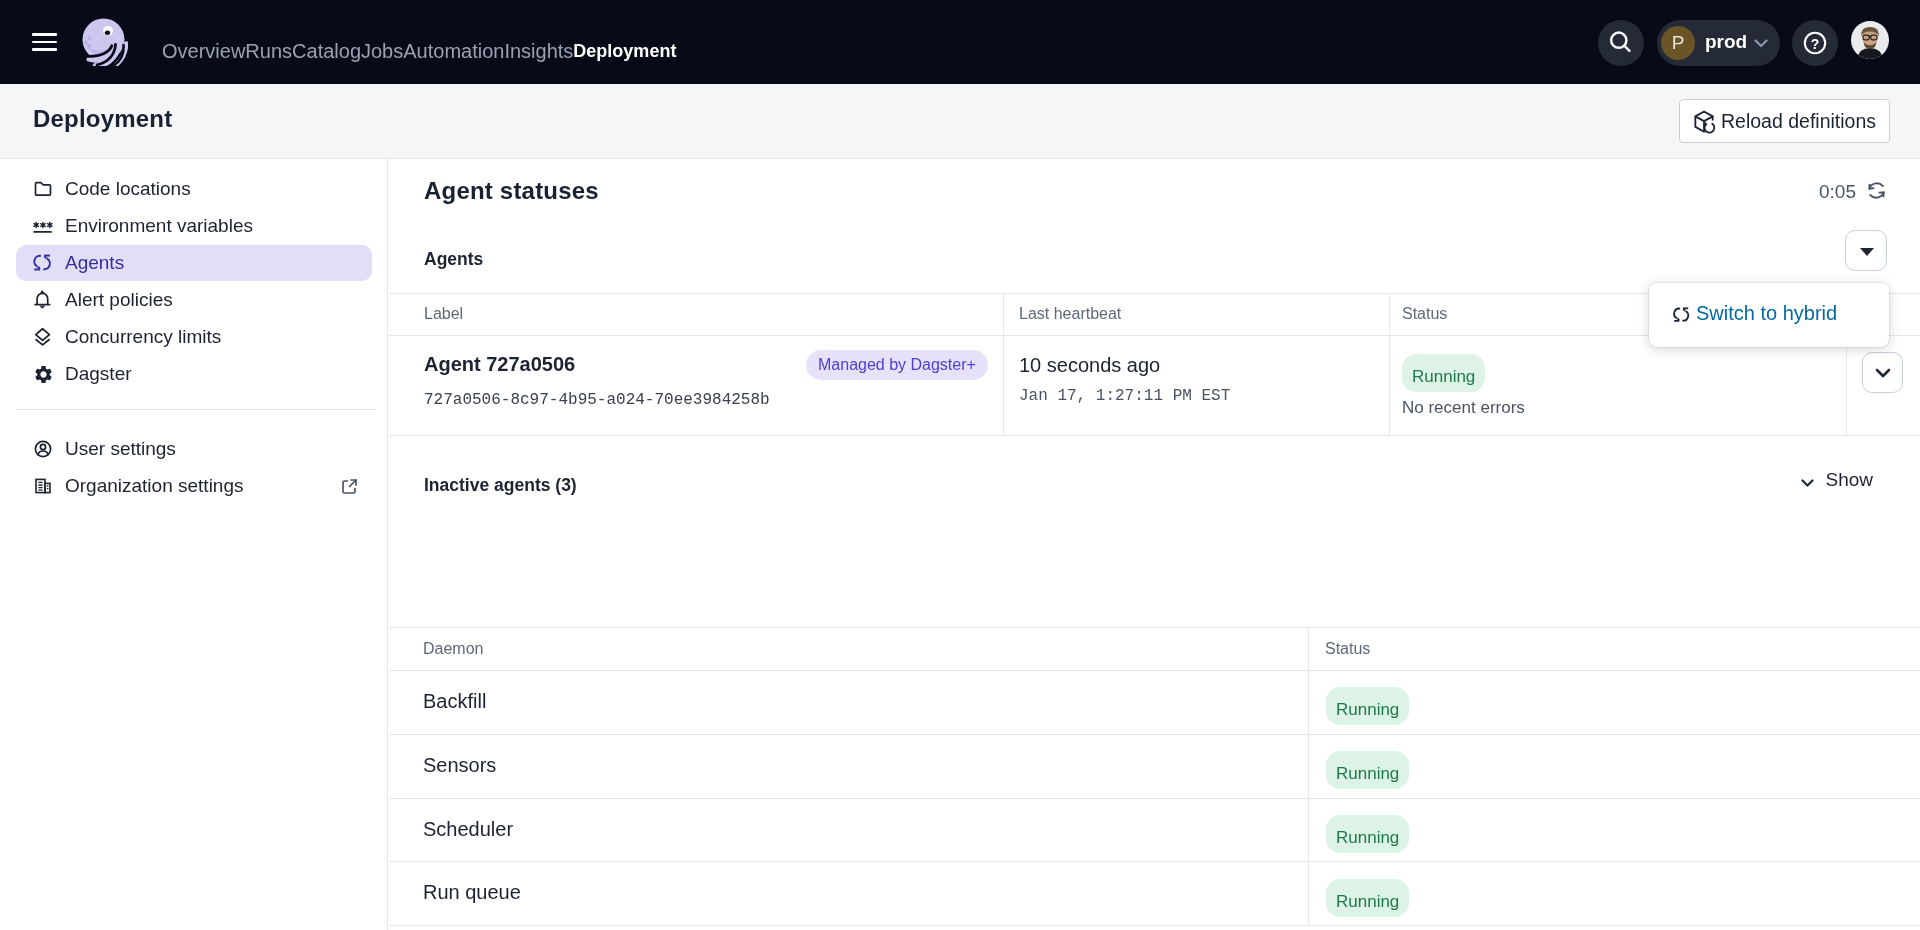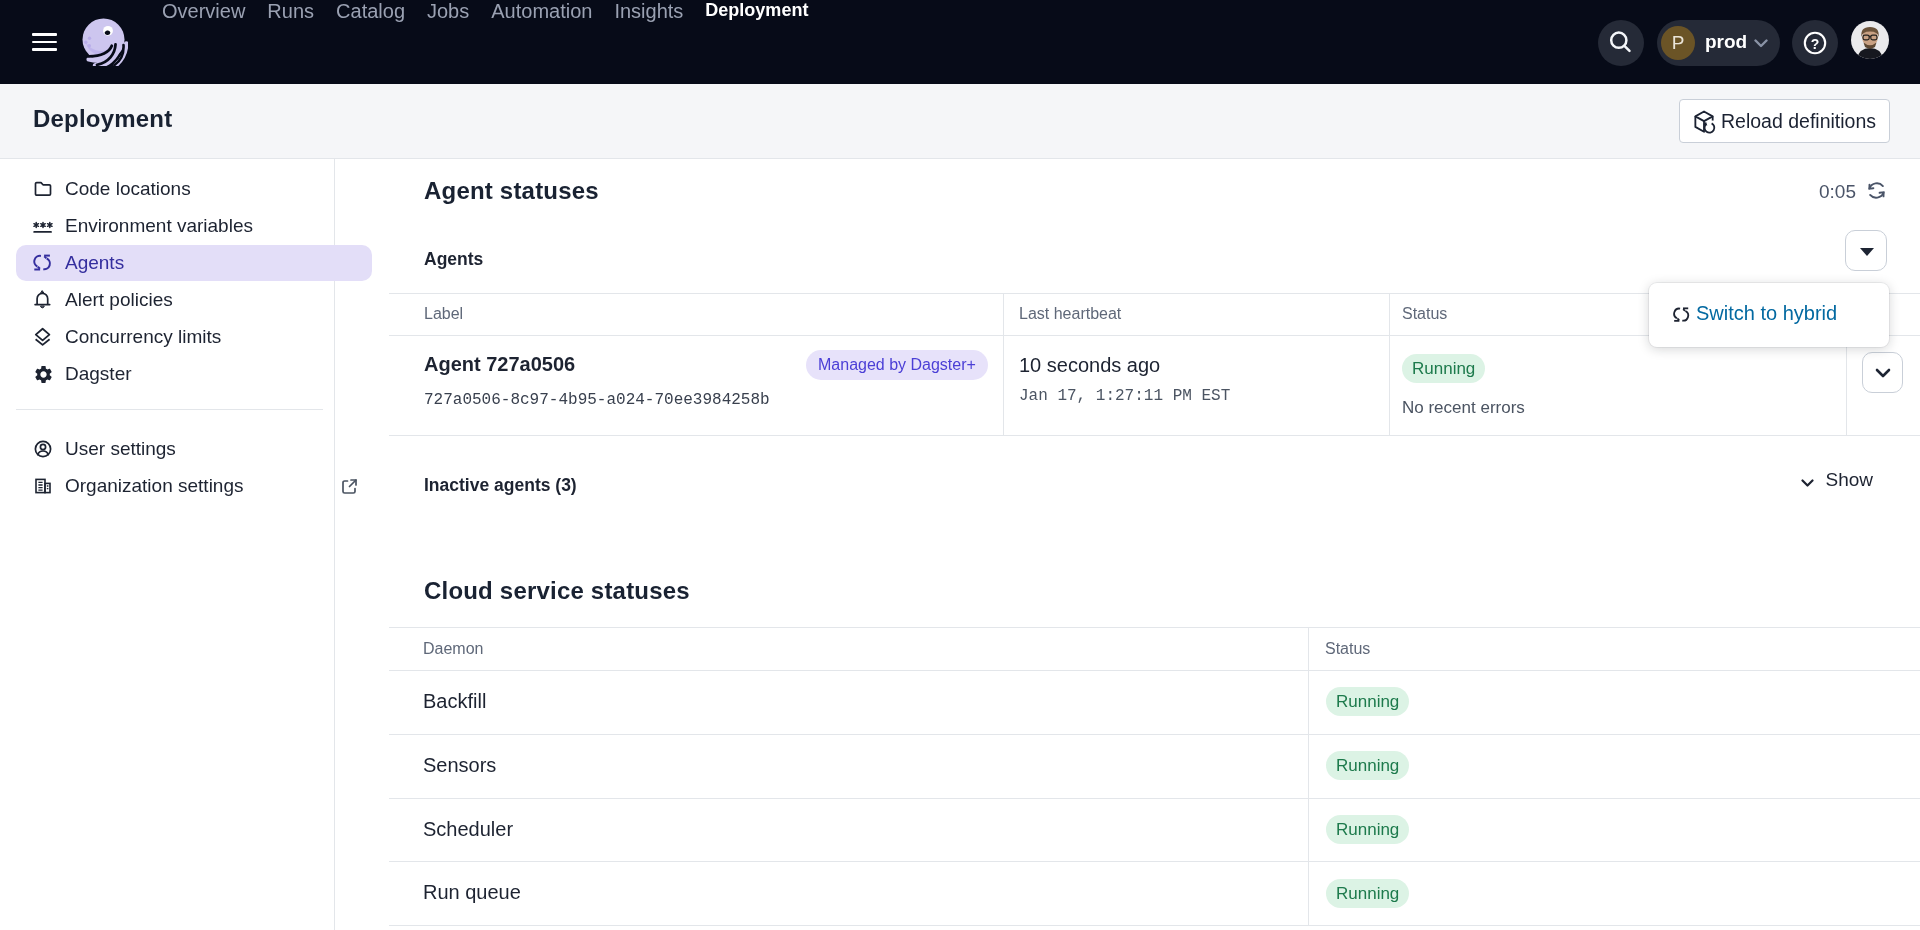--- a/index.html
+++ b/index.html
@@ -5,38 +5,38 @@
 * { margin:0; padding:0; box-sizing:border-box; }
 html,body { width:1920px; height:930px; overflow:hidden; background:#fff;
   font-family:"Liberation Sans", sans-serif; }
 .mono { font-family:"Liberation Mono", monospace; }
 
 
 .topnav { position:absolute; left:0; top:0; width:1920px; height:84px; background:#070b18; }
 .burger { position:absolute; left:32px; top:33px; width:25px; height:18px; }
 .burger div { height:2.6px; background:#fff; border-radius:1px; margin-bottom:5px; }
 .logo { position:absolute; left:80px; top:18px; }
-.navlinks { position:absolute; left:162px; top:0; height:102px; display:flex; align-items:flex-start; gap:22px; }
+.navlinks { position:absolute; left:162px; top:0; height:102px; display:flex; align-items:center; }
 .navlinks a { color:#9aa1b2; font-size:20px; text-decoration:none; }
 .navlinks a.active { color:#ffffff; font-weight:bold; font-size:18px; }
 .nav-circle { position:absolute; top:20px; width:46px; height:46px; border-radius:50%; background:#252a37; }
 .prodpill { position:absolute; left:1657px; top:20px; width:123px; height:46px; border-radius:23px; background:#252a37; }
 .prodpill .pcirc { position:absolute; left:4px; top:6px; width:34px; height:34px; border-radius:50%; background:#6b5426; color:#ebe5d8; font-size:19px; text-align:center; line-height:34px; }
 .prodpill .ptxt { position:absolute; left:48px; top:11px; color:#fff; font-weight:bold; font-size:19px; }
 .avatar { position:absolute; left:1851px; top:21px; width:38px; height:38px; border-radius:50%; overflow:hidden; }
 
 
 .pagebar { position:absolute; left:0; top:84px; width:1920px; height:75px; background:#f5f6f8; border-bottom:1px solid #e3e6ea; }
 .pagebar h1 { position:absolute; left:33px; top:21px; font-size:24px; color:#192232; letter-spacing:0.2px; }
 .reloadbtn { position:absolute; left:1679px; top:15px; width:211px; height:44px; background:#fff; border:1px solid #c9cfd8; border-radius:4px; }
 .reloadbtn span { position:absolute; left:41px; top:10px; font-size:19.5px; color:#1b2232; }
 .reloadbtn svg { position:absolute; left:12px; top:9px; }
 
 
-.sidebar { position:absolute; left:0; top:159px; width:335px; height:771px; background:#fff; border-right:1px solid #e3e6ea; padding-top:12px; }
+.sidebar { position:absolute; left:0; top:159px; width:388px; height:771px; background:#fff; border-right:1px solid #e3e6ea; padding-top:12px; }
 .sitem { position:relative; width:356px; height:36px; margin:0 16px 1px 16px; border-radius:10px; color:#1d2331; font-size:19px; }
 .sitem .ic { position:absolute; left:17px; top:8px; width:20px; height:20px; }
 .sitem .tx { position:absolute; left:49px; top:7px; }
 .sitem.sel { background:#e3def8; color:#342e9e; }
 .sdiv { height:1px; background:#e3e6ea; margin:17px 11px 21px 16px; }
 .sitem .ext { position:absolute; left:324px; top:9px; }
 
 
 .main { position:absolute; left:389px; top:159px; width:1531px; height:771px; background:#fff; }
 .h2 { position:absolute; font-size:24px; font-weight:bold; color:#192232; letter-spacing:0.2px; }
@@ -45,21 +45,21 @@
 .timer-ic { position:absolute; top:21px; right:33px; }
 .caretbtn { position:absolute; left:1456px; top:71px; width:42px; height:41px; border:1px solid #c9cfd8; border-radius:10px; background:#fff; }
 .caretbtn .tri { position:absolute; left:14px; top:17px; width:0; height:0; border-left:7px solid transparent; border-right:7px solid transparent; border-top:8px solid #1d2433; }
 .chevbtn { position:absolute; left:1473px; top:193px; width:41px; height:41px; border:1px solid #c9cfd8; border-radius:10px; background:#fff; }
 
 
 .hline { position:absolute; left:0; width:1531px; height:1px; background:#e3e6ea; }
 .vline { position:absolute; width:1px; background:#e3e6ea; }
 .colhead { position:absolute; font-size:16px; color:#5f6879; }
 .cell20 { position:absolute; font-size:20px; color:#1d2331; }
-.badge-green { position:absolute; height:29px; border-radius:14.5px; background:#dcf3e5; color:#1d7a4c; font-size:17px; line-height:29px; padding:0 10px; }
+.badge-green { position:absolute; height:38px; border-radius:14.5px; background:#dcf3e5; color:#1d7a4c; font-size:17px; line-height:29px; padding:8px 10px; }
 .badge-purple { position:absolute; height:30px; border-radius:15px; background:#e7e2fa; color:#4b3fd6; font-size:16px; line-height:30px; padding:0 12px; }
 .muted17 { position:absolute; font-size:17px; color:#4b5462; }
 .popup { position:absolute; left:1260px; top:124px; width:240px; height:64px; background:#fff; border-radius:8px; box-shadow:0 2px 12px rgba(16,22,26,.18), 0 0 0 1px rgba(16,22,26,.06); }
 .popup .tx { position:absolute; left:47px; top:19px; font-size:20px; color:#0369a1; }
 .popup .ic { position:absolute; left:24px; top:23px; }
 .showrow { position:absolute; top:310px; right:47px; font-size:19px; color:#1d2331; }
 .show-chev { position:absolute; top:315px; right:106px; }
 </style>
 </head>
 <body>
@@ -284,21 +284,20 @@
         </svg></span>
     <span class="tx">Switch to hybrid</span>
   </div>
 
   <div class="sub" style="left:35px; top:316px;">Inactive agents (3)</div>
   <div class="showrow">Show</div>
   <div class="show-chev"><svg width="13" height="9" viewBox="0 0 13 9">
         <path d="M1.5 1.5 L6.5 6.5 L11.5 1.5" stroke="#1d2331" stroke-width="2.2" fill="none" stroke-linecap="round" stroke-linejoin="round"></path>
       </svg></div>
 
-  <div class="h2" style="left:35px; top:418px;">Cloud service statuses</div>
 
   <div class="hline" style="top:468px;"></div>
   <div class="hline" style="top:511px;"></div>
   <div class="hline" style="top:574.8px;"></div>
   <div class="hline" style="top:638.6px;"></div>
   <div class="hline" style="top:702.4px;"></div>
   <div class="hline" style="top:766.2px;"></div>
   <div class="vline" style="left:919px; top:468px; height:298px;"></div>
   <div class="colhead" style="left:34px; top:481px;">Daemon</div>
   <div class="colhead" style="left:936px; top:481px;">Status</div>

